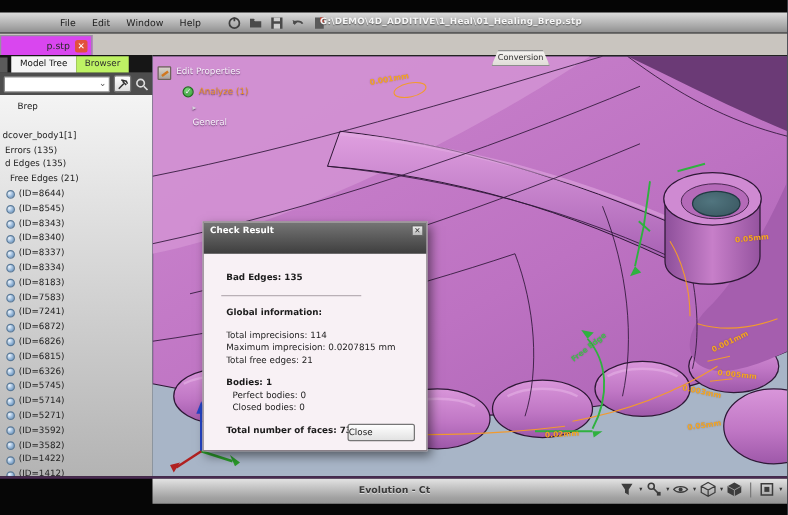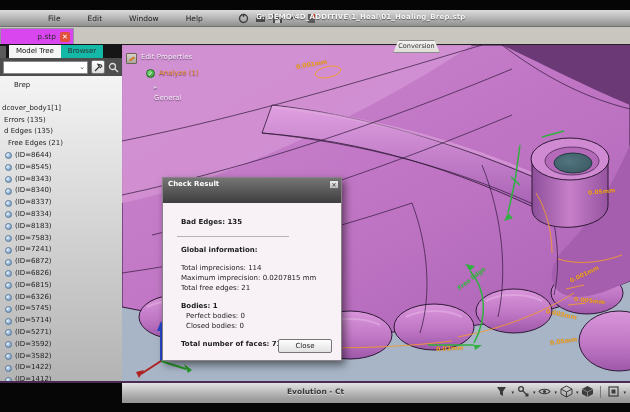--- a/index.html
+++ b/index.html
@@ -3,21 +3,21 @@
 <meta charset="utf-8">
 <style>
   * { margin:0; padding:0; box-sizing:border-box; }
   body { background:#000; font-family:"DejaVu Sans","Liberation Sans",sans-serif; }
   .screen { position:relative; width:630px; height:412px; background:#000; overflow:hidden; }
 
   
   .top-black { position:absolute; left:0; top:0; width:630px; height:10px; background:#050505; }
   .menubar { position:absolute; left:0; top:10px; width:630px; height:17px;
     background:linear-gradient(#dcdcdc,#a7a7a7 70%,#8f8f8f); border-bottom:1px solid #6f6f6f;
-    display:flex; align-items:center;gap:14px; }
+    display:flex; align-items:center; }
   .menu-item { font-size:7.5px; color:#1d1d1d; margin-right:13px; cursor:default; }
   .menu-item:first-child { margin-left:48px; }
   .mb-icons { display:flex; align-items:center; gap:6px; margin-left:8px; }
   .mb-icon { width:11px; height:11px; display:inline-block; }
   .win-title { position:absolute; left:256px; top:3px; font-size:7px; font-weight:bold;
     color:#f6f6f6; text-shadow:0 1px 1px #555; letter-spacing:.2px; }
 
   .tabrow { position:absolute; left:0; top:27px; width:630px; height:17px; background:#c9c5bf; }
   .doc-tab { position:absolute; left:0; top:1px; width:74px; height:16px; background:#d946ef;
     border:1px solid #97929f; border-bottom:none; display:flex; align-items:center; justify-content:flex-end;
@@ -25,21 +25,21 @@
   .doc-tab-label { font-size:7.5px; color:#2a2a2a; }
   .doc-close { width:10px; height:10px; background:#e2503c; border-radius:2px; color:#fff;
     font-size:7px; line-height:10px; text-align:center; font-weight:bold; }
 
   
   .left-panel { position:absolute; left:0; top:44px; width:122px; height:339px; background:#3a3a3a; }
   .panel-tabs { height:14px; background:#161616; display:flex; align-items:flex-end; }
   .panel-tab-sliver { width:6px; height:12px; background:#5a5a5a; margin-right:3px; }
   .panel-tab { font-size:7px; padding:2px 7px 2px 7px; height:13px; }
   .panel-tab.active { background:#f5f5f5; color:#111; }
-  .panel-tab.inactive { background:#14b8a6; color:#2e2e2e; margin-left:0; }
+  .panel-tab.inactive { background:#bef264; color:#2e2e2e; margin-left:0; }
   .search-row { height:18px; background:#4d4d4d; display:flex; align-items:center; padding:2px 3px; gap:3px; }
   .combo { flex:1; height:13px; background:#fff; border:1px solid #8a8a8a; border-radius:1px;
     display:flex; align-items:center; }
   .combo input { flex:1; border:none; outline:none; font-size:7px; padding-left:3px; width:60px; background:transparent;}
   .combo-chevron { font-size:7px; color:#555; padding-right:2px; line-height:7px; }
   .mini-btn { width:14px; height:14px; background:linear-gradient(#fff,#ddd); border:1px solid #777;
     border-radius:2px; display:flex; align-items:center; justify-content:center; }
   .tree { height:307px; background:linear-gradient(#f4f4f4,#b3b3b3); overflow:hidden;
     padding:4px 0 0 0; font-size:7px; color:#222; }
   .tree-item { line-height:11.8px; white-space:nowrap; padding-left:4px; }
@@ -83,21 +83,21 @@
     background:linear-gradient(#eee,#bbb); border:1px solid #666; color:#333; font-size:6px;
     line-height:8px; text-align:center; border-radius:1px; }
   .dialog-body { padding:14px 10px 0 18px; font-size:7px; color:#1c1c1c; }
   .d-bold { font-weight:bold; }
   .d-sep { border:none; border-top:1px solid #b9b0b6; margin:9px 0 8px -4px; width:112px; }
   .d-line { line-height:10px; }
   .d-indent { padding-left:5px; }
   .d-gap { margin-top:8px; }
   .dialog-close-btn { position:absolute; right:9px; bottom:7px; width:54px; height:14px;
     background:linear-gradient(#fefefe,#e2e2e2); border:1px solid #767676; border-radius:2px;
-    font-size:7px; color:#222; text-align:center; line-height:12px; }
+    font-size:7px; color:#222; text-align:left; line-height:12px; }
 
   
   .bottom-area { position:absolute; left:0; top:381px; width:630px; height:31px;
     border-top:2px solid #4a2a52; background:#060606; z-index:6; }
   .statusbar { position:absolute; left:122px; top:0; width:508px; height:20px;
     background:linear-gradient(#e3e3e3,#a2a2a2 75%,#949494); display:flex; align-items:center; }
   .status-label { position:absolute; left:165px; top:4px; font-size:7.5px; font-weight:bold; color:#3a3a3a;
     text-shadow:0 1px 0 #ddd; }
   .status-icons { position:absolute; right:4px; top:2px; display:flex; align-items:center; gap:3px; }
   .s-icon { width:13px; height:13px; display:inline-block; }

